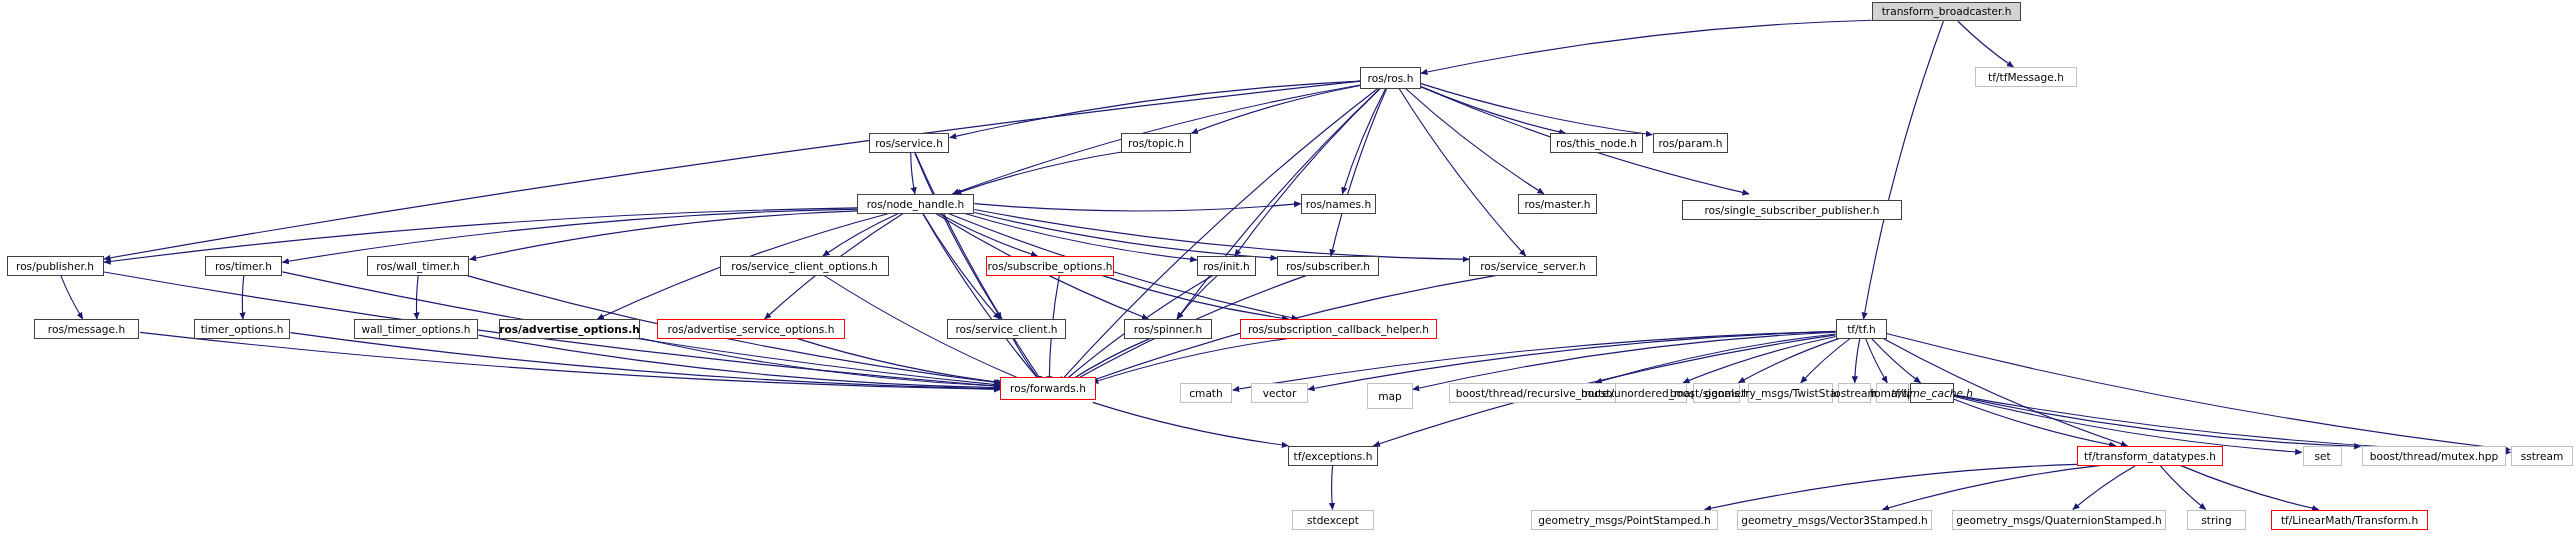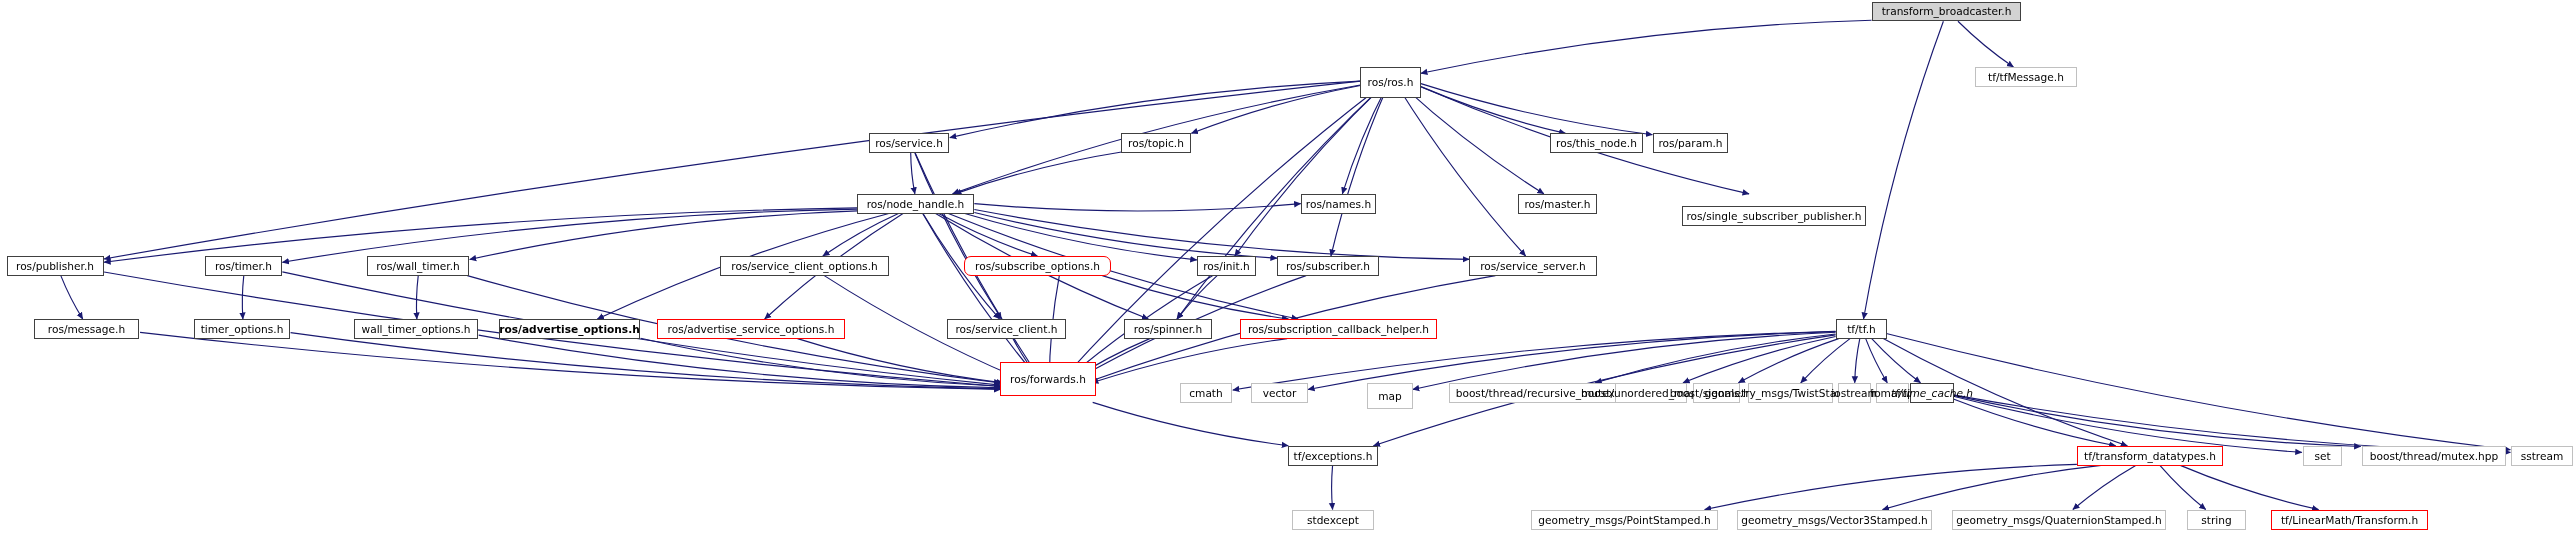--- a/index.html
+++ b/index.html
@@ -109,21 +109,21 @@
         <path d="M2664.5,569.0 Q2746.6,603.6 2833.5,623.0" fill="none" stroke="#191970" stroke-width="1.4" marker-end="url(#arrow)"></path>
       </g>
   </svg>
   <div id="nodes">
       <div class="node n-root" style="left: 1872px; top: 1.6px; width: 149px; height: 19.6px;">
         <span class="lbl">transform_broadcaster.h</span>
       </div>
       <div class="node n-grey" style="left: 1975px; top: 67px; width: 102px; height: 19.6px;">
         <span class="lbl">tf/tfMessage.h</span>
       </div>
-      <div class="node n-black" style="left: 1360px; top: 67px; width: 61px; height: 31px;">
+      <div class="node n-black" style="left: 1360px; top: 67px; width: 61px; height: 22px;">
         <span class="lbl">ros/ros.h</span>
       </div>
       <div class="node n-black" style="left: 869px; top: 133px; width: 80px; height: 19.6px;">
         <span class="lbl">ros/service.h</span>
       </div>
       <div class="node n-black" style="left: 1121px; top: 133px; width: 70px; height: 19.6px;">
         <span class="lbl">ros/topic.h</span>
       </div>
       <div class="node n-black" style="left: 1550px; top: 133px; width: 93px; height: 19.6px;">
         <span class="lbl">ros/this_node.h</span>
@@ -133,36 +133,36 @@
       </div>
       <div class="node n-black" style="left: 857px; top: 194px; width: 117px; height: 19.6px;">
         <span class="lbl">ros/node_handle.h</span>
       </div>
       <div class="node n-black" style="left: 1301px; top: 194px; width: 75px; height: 19.6px;">
         <span class="lbl">ros/names.h</span>
       </div>
       <div class="node n-black" style="left: 1518px; top: 194px; width: 79px; height: 19.6px;">
         <span class="lbl">ros/master.h</span>
       </div>
-      <div class="node n-black" style="left: 1682px; top: 206px; width: 184px; height: 19.6px;">
+      <div class="node n-black" style="left: 1682px; top: 200px; width: 220px; height: 19.6px;">
         <span class="lbl">ros/single_subscriber_publisher.h</span>
       </div>
       <div class="node n-black" style="left: 6.5px; top: 256px; width: 97px; height: 19.6px;">
         <span class="lbl">ros/publisher.h</span>
       </div>
       <div class="node n-black" style="left: 205px; top: 256px; width: 77px; height: 19.6px;">
         <span class="lbl">ros/timer.h</span>
       </div>
       <div class="node n-black" style="left: 367px; top: 256px; width: 102px; height: 19.6px;">
         <span class="lbl">ros/wall_timer.h</span>
       </div>
       <div class="node n-black" style="left: 720px; top: 256px; width: 169px; height: 19.6px;">
         <span class="lbl">ros/service_client_options.h</span>
       </div>
-      <div class="node n-red" style="left: 964px; top: 256px; width: 147px; height: 19.6px; border-radius: 7px;">
+      <div class="node n-red" style="left: 986px; top: 256px; width: 128px; height: 19.6px;">
         <span class="lbl">ros/subscribe_options.h</span>
       </div>
       <div class="node n-black" style="left: 1197px; top: 256px; width: 59px; height: 19.6px;">
         <span class="lbl">ros/init.h</span>
       </div>
       <div class="node n-black" style="left: 1277px; top: 256px; width: 102px; height: 19.6px;">
         <span class="lbl">ros/subscriber.h</span>
       </div>
       <div class="node n-black" style="left: 1469px; top: 256px; width: 128px; height: 19.6px;">
         <span class="lbl">ros/service_server.h</span>
@@ -187,21 +187,21 @@
       </div>
       <div class="node n-black" style="left: 947px; top: 319px; width: 119px; height: 19.6px;">
         <span class="lbl">ros/service_client.h</span>
       </div>
       <div class="node n-black" style="left: 1124px; top: 319px; width: 88px; height: 19.6px;">
         <span class="lbl">ros/spinner.h</span>
       </div>
       <div class="node n-red" style="left: 1232px; top: 319px; width: 197px; height: 19.6px; margin-left: 8px;">
         <span class="lbl">ros/subscription_callback_helper.h</span>
       </div>
-      <div class="node n-red" style="left: 1000px; top: 362px; width: 96px; height: 34px;">
+      <div class="node n-red" style="left: 1000px; top: 377px; width: 96px; height: 23px;">
         <span class="lbl">ros/forwards.h</span>
       </div>
       <div class="node n-grey" style="left: 1180px; top: 383px; width: 52px; height: 19.6px;">
         <span class="lbl">cmath</span>
       </div>
       <div class="node n-grey" style="left: 1251px; top: 383px; width: 57px; height: 20px;">
         <span class="lbl">vector</span>
       </div>
       <div class="node n-grey" style="left: 1367px; top: 383px; width: 46px; height: 26px;">
         <span class="lbl">map</span>

